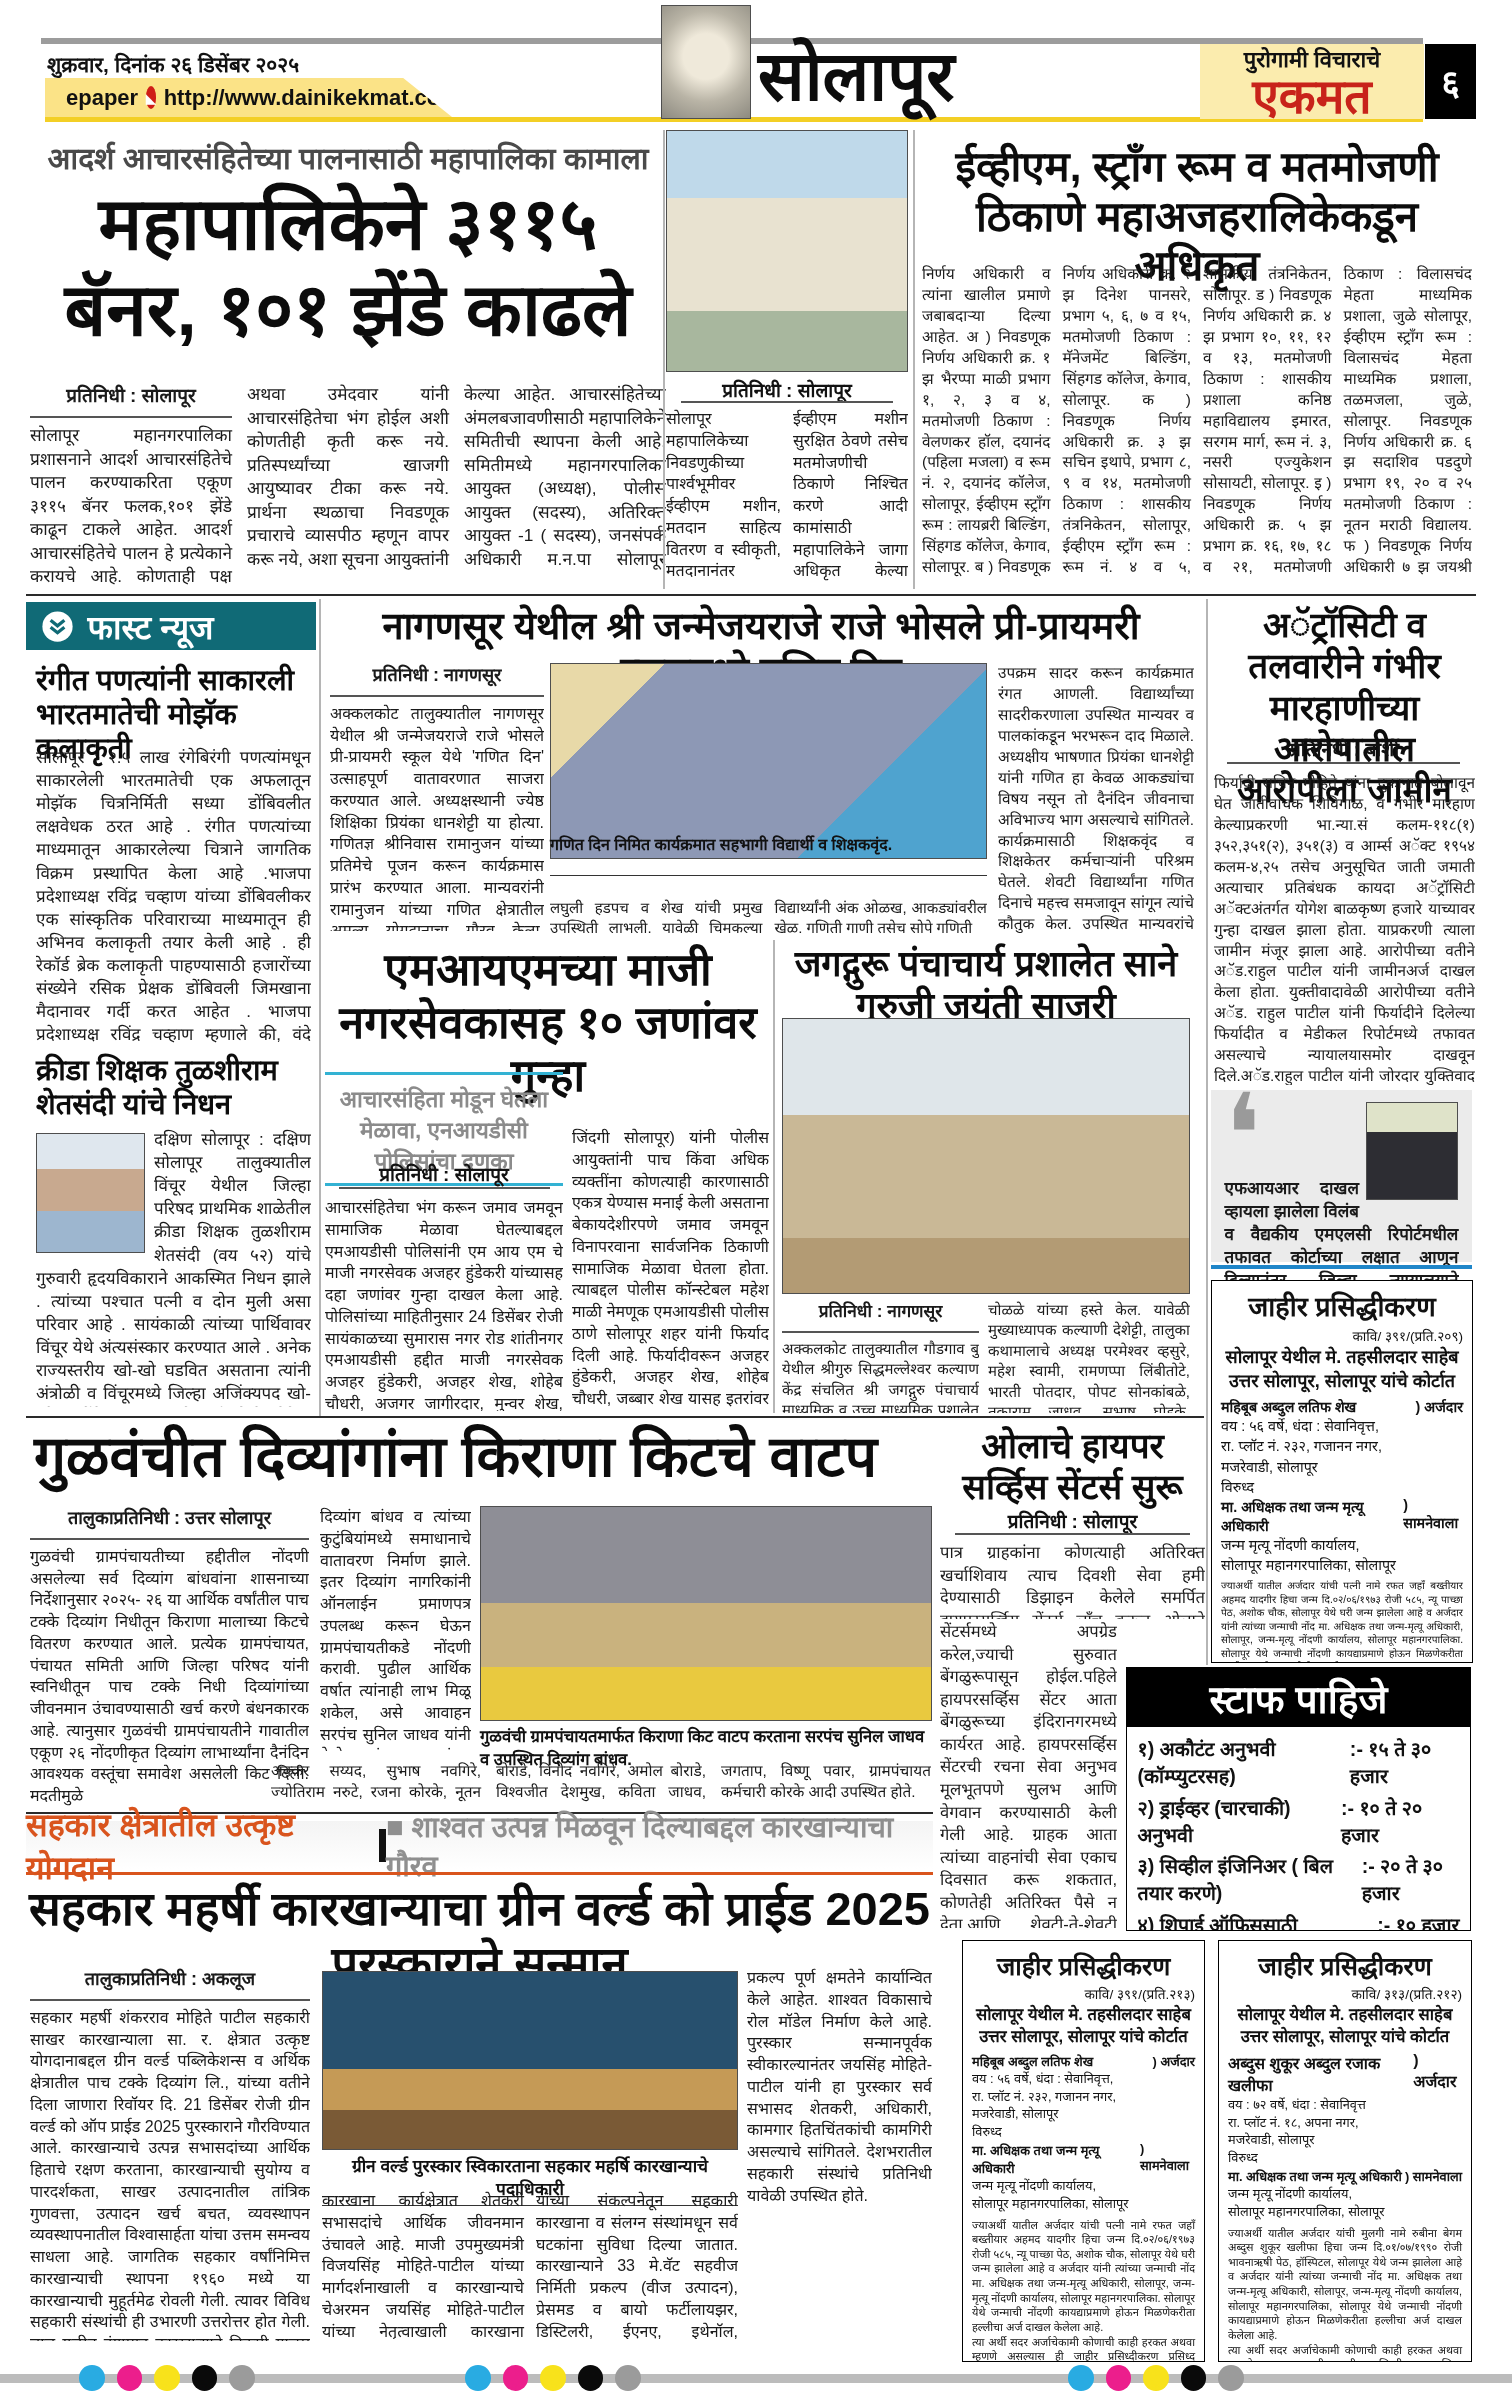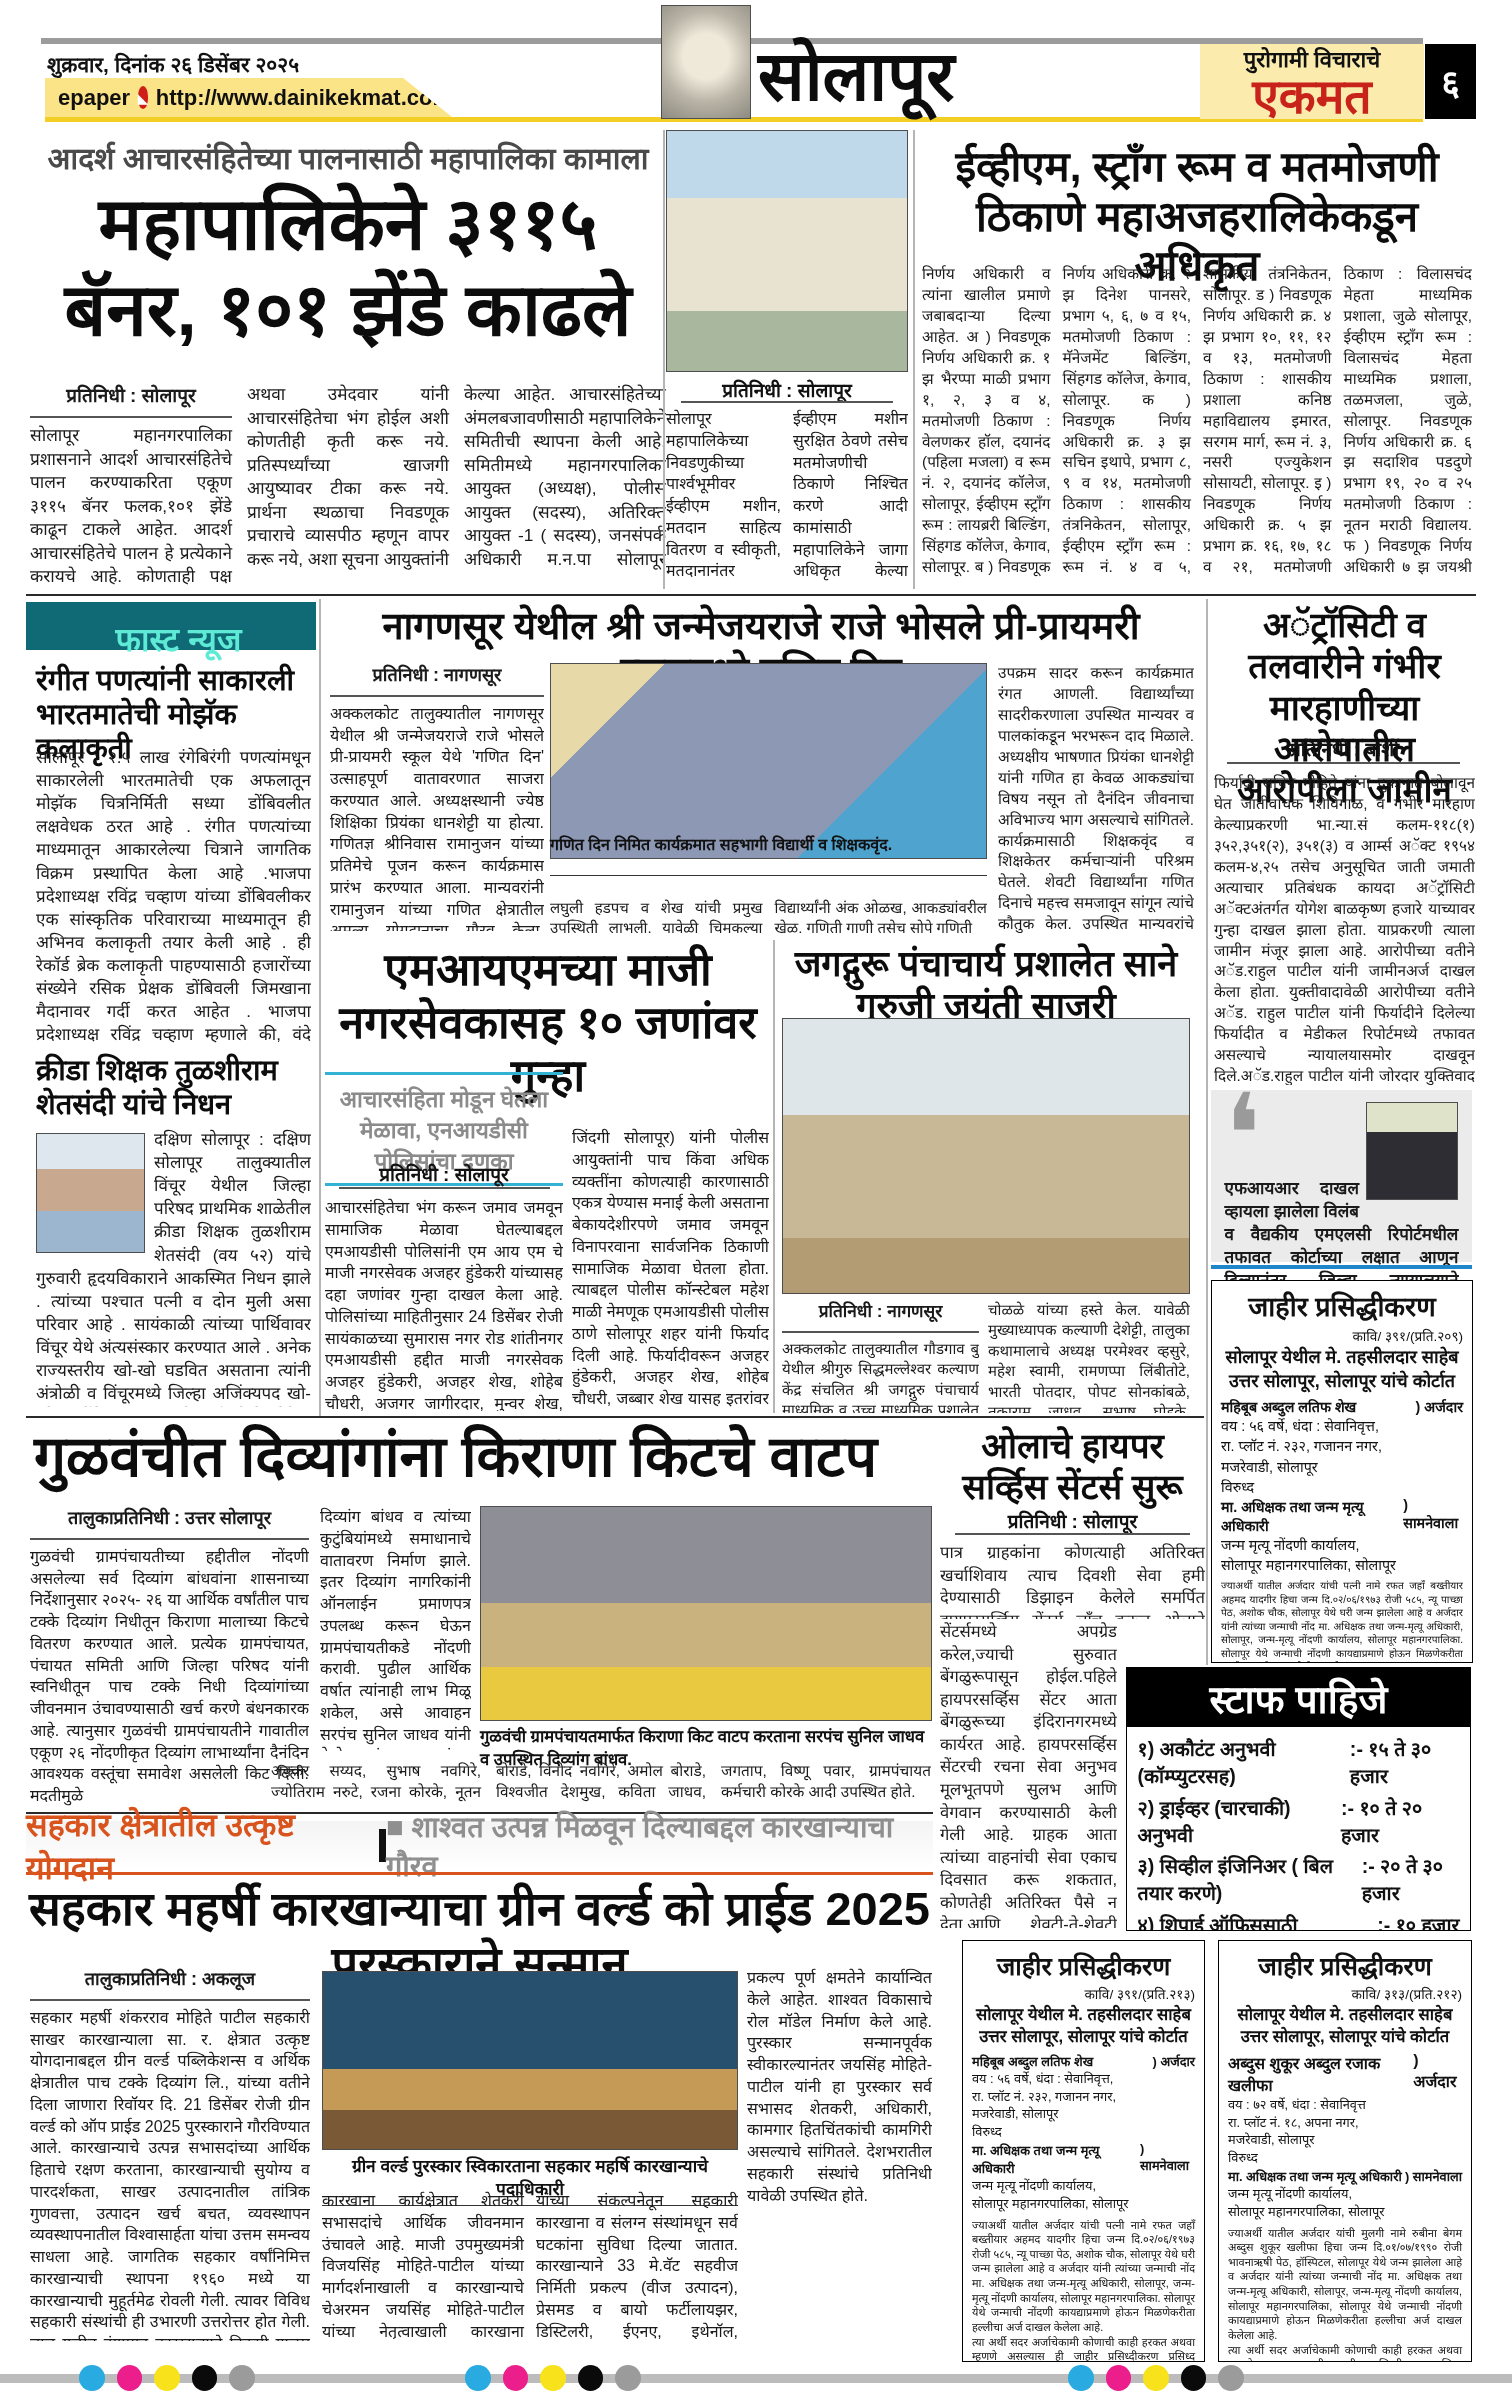--- a/index.html
+++ b/index.html
@@ -19,28 +19,28 @@
   .byline{font-weight:bold;text-align:center;}
   .byline-rule{border-bottom:2.3px double #555;height:4.5px;margin:3px 0 6px 0;}
   .body-txt{line-height:1.36;color:#1a1a1a;}
   .cols2{column-count:2;column-gap:12px;}
   .cols3{column-count:3;column-gap:15px;}
   .cols4{column-count:4;column-gap:12px;}
   .photo{border:0.8px solid #4e4e4e;box-sizing:border-box;}
   .cap{font-weight:bold;}
   
   .epaper-band{background:#fbe387;clip-path:polygon(0 0,88% 0,100% 100%,0 100%);
-               display:flex;align-items:center;gap:7.5px;padding-left:13px;box-sizing:border-box;}
+               display:flex;align-items:center;gap:7.5px;padding-left:21px;box-sizing:border-box;}
   .epaper-ico{width:22.6px;height:22.6px;border-radius:50%;background:#cf1d17;color:#fff;
               display:inline-flex;align-items:center;justify-content:center;font-size:13.6px;font-weight:bold;}
   .brand-box{background:#fbecae;display:flex;flex-direction:column;align-items:center;justify-content:center;}
   .brand-red{color:#c8231a;font-weight:bold;}
   .pagenum{background:#000;color:#fff;display:flex;align-items:center;justify-content:center;}
   
-  .fn-head{background:#106a76;color:#5eead4;display:flex;align-items:center;gap:13.6px;padding-left:15px;box-sizing:border-box;flex-direction:column;}
+  .fn-head{background:#106a76;color:#ffffff;display:flex;align-items:center;gap:13.6px;padding-left:15px;box-sizing:border-box;}
   
   .subhead{border-top:3px solid #33b2d3;border-bottom:3px solid #33b2d3;color:#8b8b8b;
            font-weight:bold;text-align:center;padding:7.5px 3px;box-sizing:border-box;}
   
   .quote{background:#ebebeb;box-sizing:border-box;padding:12px 13.6px;}
   .qmark{font-size:113px;color:#9a9a9a;line-height:0.6;font-family:"DejaVu Serif",serif;}
   .qrule{background:#1f86c9;}
   
   .notice{border:1.5px solid #000;box-sizing:border-box;padding:12px 9px;background:#fff;}
   .notice .ttl{text-align:center;font-weight:bold;font-size:27px;line-height:1.1;}

